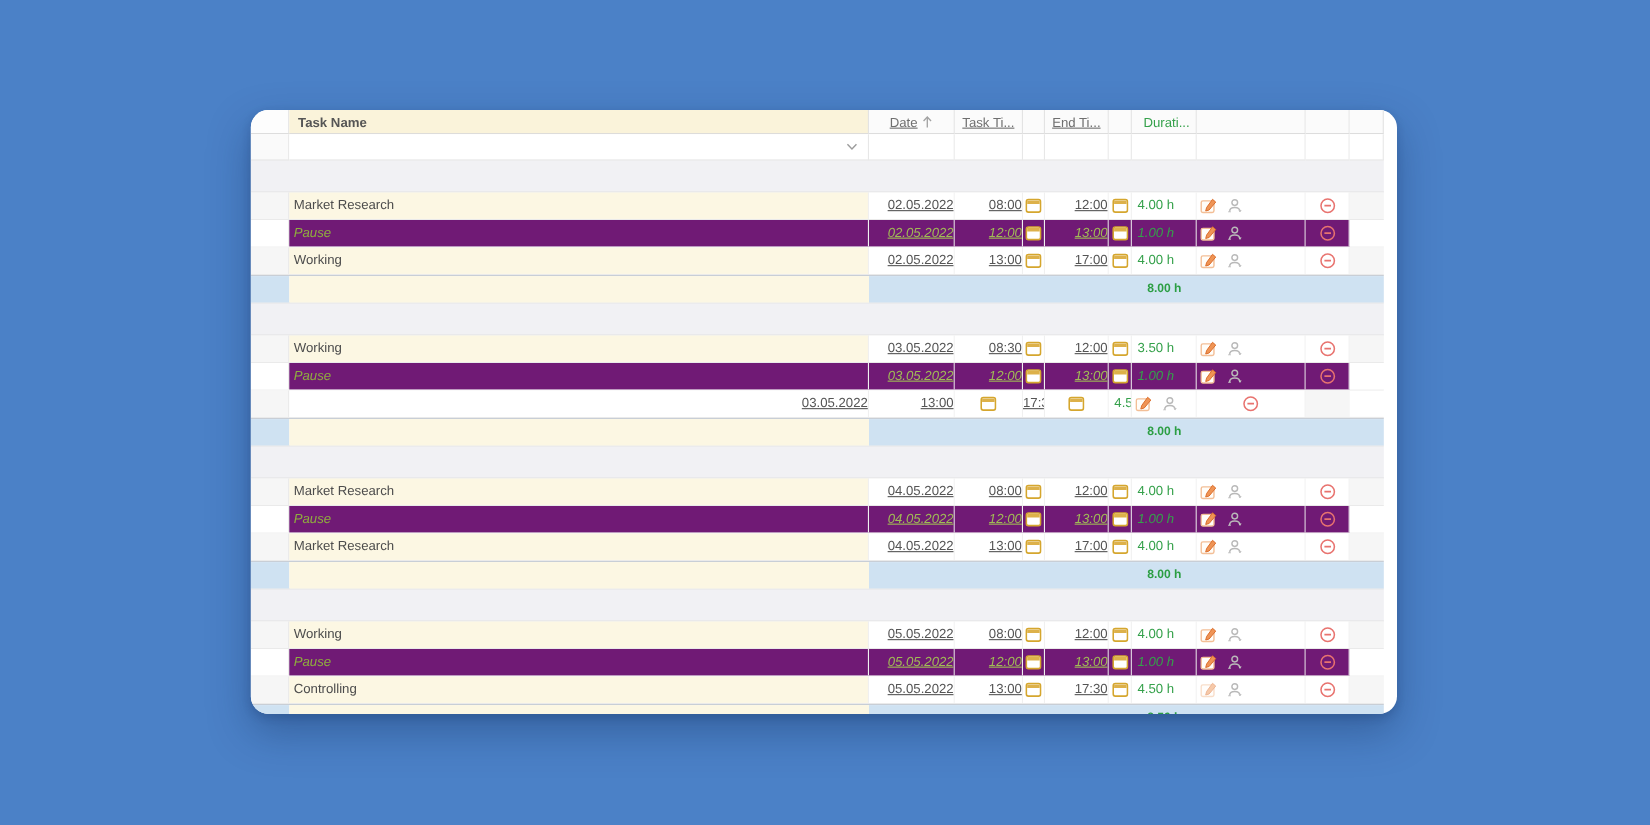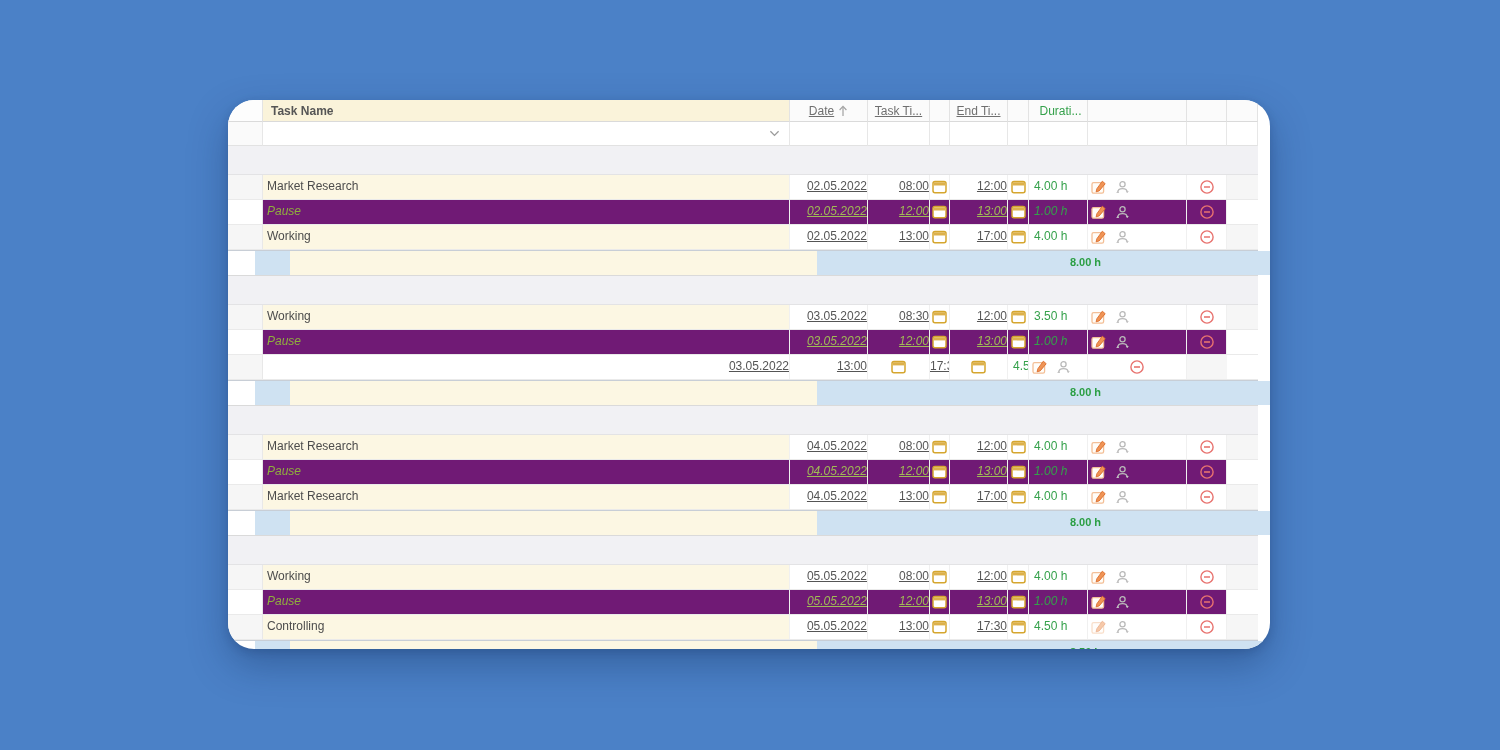--- a/index.html
+++ b/index.html
@@ -1,18 +1,18 @@
 <!DOCTYPE html>
 <html><head>
 <meta charset="utf-8">
 <style>
   html,body{margin:0;padding:0;width:1500px;height:750px;overflow:hidden;
     background:#4b81c7;font-family:"Liberation Sans","DejaVu Sans",sans-serif;}
   .card{position:absolute;left:228px;top:100px;width:1042px;height:549px;background:#ffffff;
-    border-radius:26px;overflow:hidden;
+    border-radius:16px;overflow:hidden;
     box-shadow:0 16px 38px rgba(15,40,85,.35),0 3px 8px rgba(15,40,85,.18);}
   .grid{width:1030px;}
   .trow{display:grid;grid-template-columns:35px 527px 78px 62px 20px 58px 21px 59px 99px 40px 31px;}
   .cell{overflow:hidden;white-space:nowrap;}
 
   
   .thead{height:22px;line-height:22px;font-size:12px;color:#6f6f6f;}
   .thead .cell{background:#fbfbfb;border-right:1px solid #e3e3e3;border-bottom:1px solid #dadada;}
   .thead .c-task{background:#faf3da;color:#555;font-weight:700;padding-left:8px;}
   .thead .c-date,.thead .c-start,.thead .c-end,.thead .c-dur{display:flex;align-items:center;justify-content:center;gap:4px;}
@@ -42,21 +42,21 @@
   .muted{opacity:.5;}
 
   
   .entry.pause .cell{background:#701a75;}
   .entry.pause .c-rowhead,.entry.pause .c-last{background:#ffffff;}
   .entry.pause .c-task{color:#8fae3e;font-style:italic;}
   .entry.pause .c-date,.entry.pause .c-start,.entry.pause .c-end{color:#a0bb55;font-style:italic;}
   .entry.pause .c-dur{font-style:italic;}
 
   
-  .summary{height:24px;line-height:23px;border-top:1px solid #c8ced6;border-bottom:1px solid #dadada;padding-left:27px;}
+  .summary{height:24px;line-height:23px;border-top:1px solid #c8ced6;border-bottom:1px solid #dadada;}
   .summary .c-rowhead{background:#cfe2f2;}
   .summary .c-task{background:#fcf7e3;}
   .summary .c-span{grid-column:3/-1;background:#cfe2f2;font-size:11px;font-weight:700;color:#2b9e43;}
   .summary .total{display:inline-block;margin-left:239px;width:59px;text-align:center;}
 
   svg{display:block;}
 </style>
 </head>
 <body>
 

